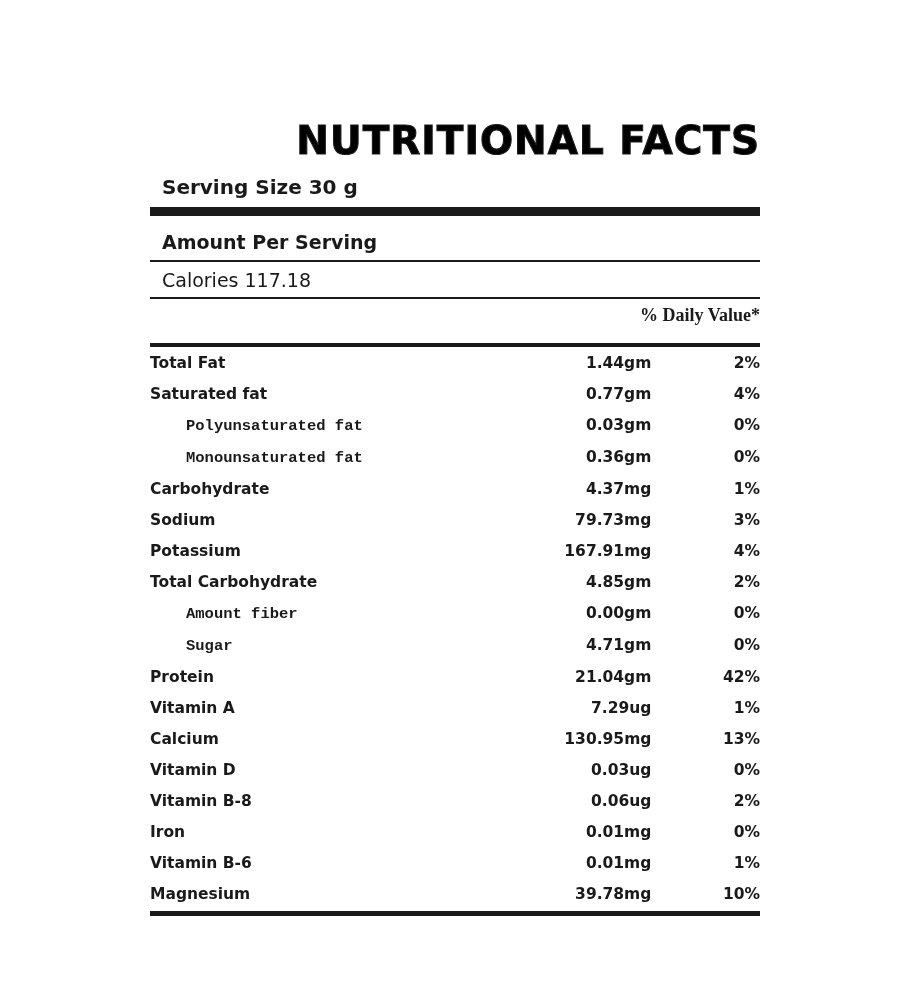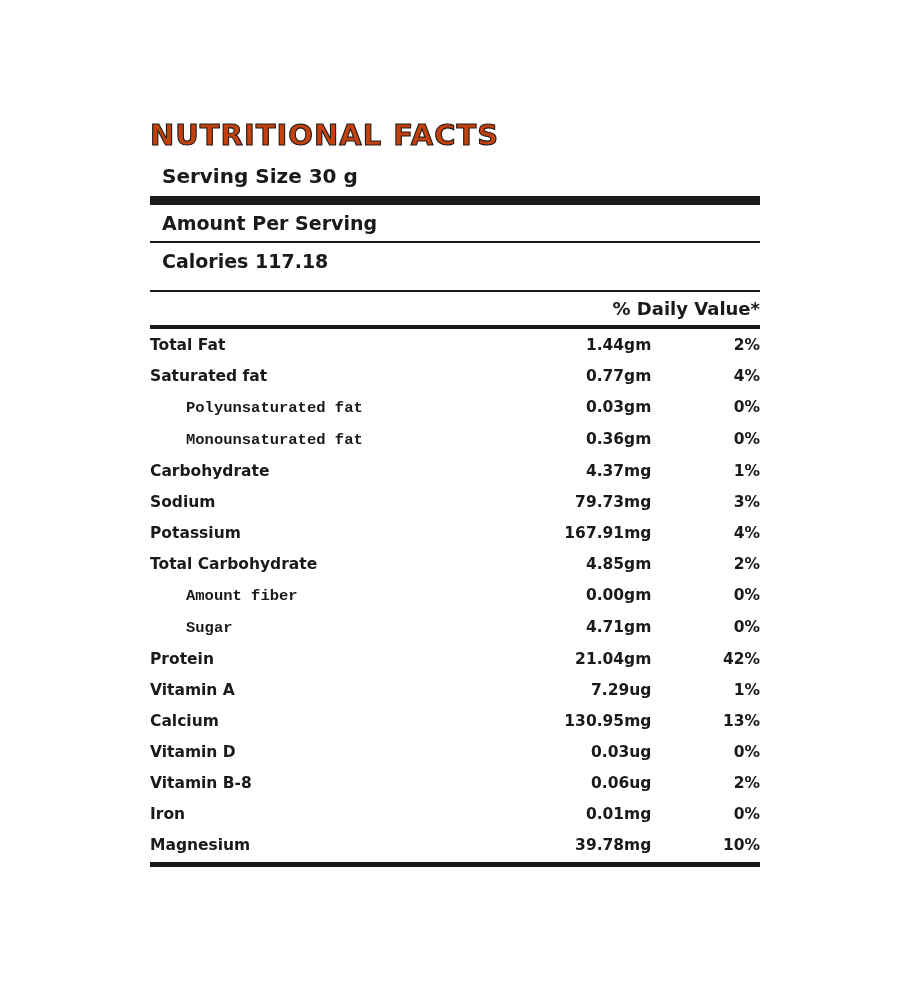--- a/index.html
+++ b/index.html
@@ -16,24 +16,24 @@
   }
   .label {
     position: absolute;
     left: 150px;
     top: 118px;
     width: 610px;
   }
   .title {
     font-family: "DejaVu Sans", sans-serif;
     font-weight: bold;
-    font-size: 29px;
+    font-size: 39px;
     letter-spacing: 1px;
-    text-align: left;
-    color: #c2410c;
+    text-align: right;
+    color: #000000;
     margin: 0 0 12px 0;
     -webkit-text-stroke: 1.1px #1a1a1a;
   }
   .serving {
     font-size: 20px;
     font-weight: bold;
     padding: 0 0 8px 12px;
   }
   .rule-thick {
     height: 9px;
@@ -47,32 +47,34 @@
   }
   .rule-thin {
     height: 2px;
     background: #1a1a1a;
     margin: 0;
   }
   .amount {
     font-size: 19px;
     font-weight: bold;
     padding: 7px 0 7px 12px;
+    margin-top: 8px;
   }
   .calories {
     font-size: 19px;
-    font-weight: bold;
-    padding: 7px 0 18px 12px;
+    font-weight: normal;
+    padding: 7px 0 6px 12px;
   }
   .dv-row {
     display: flex;
     justify-content: flex-end;
     font-size: 18px;
     font-weight: bold;
-    padding: 6px 0 6px 0;
+    padding: 6px 0 17px 0;
+    font-family: Liberation Serif, serif;
   }
   .dv-row .dv-label {
     width: 180px;
     text-align: right;
   }
   table.nutrients {
     width: 100%;
     border-collapse: collapse;
     font-size: 15.5px;
   }
@@ -208,20 +210,25 @@
           <td class="name">Vitamin B-8</td>
           <td class="amt">0.06ug</td>
           <td class="pct">2%</td>
         </tr>
         <tr>
           <td class="name">Iron</td>
           <td class="amt">0.01mg</td>
           <td class="pct">0%</td>
         </tr>
         <tr>
+          <td class="name">Vitamin B-6</td>
+          <td class="amt">0.01mg</td>
+          <td class="pct">1%</td>
+        </tr>
+        <tr>
           <td class="name">Magnesium</td>
           <td class="amt">39.78mg</td>
           <td class="pct">10%</td>
         </tr>
       </tbody>
   </table>
 
   <div class="bottom-rule"></div>
 
 </div>

